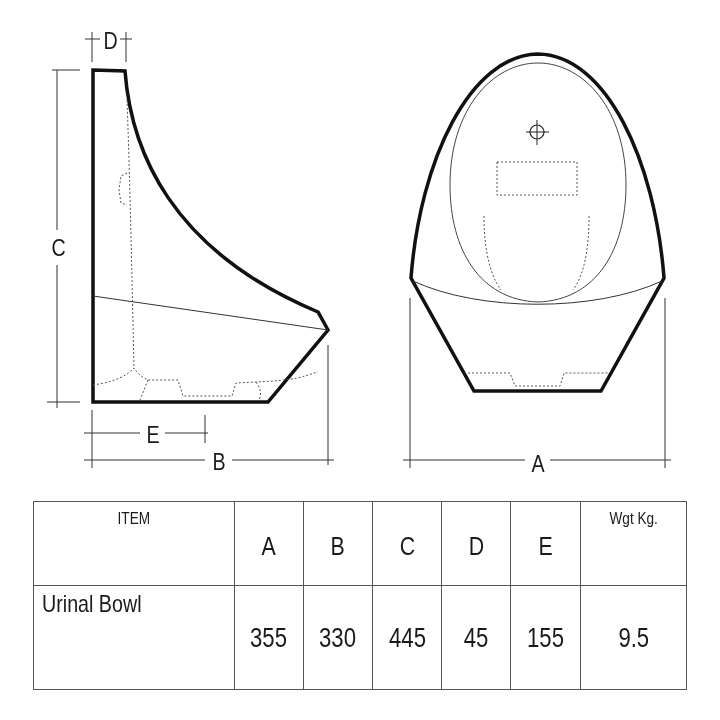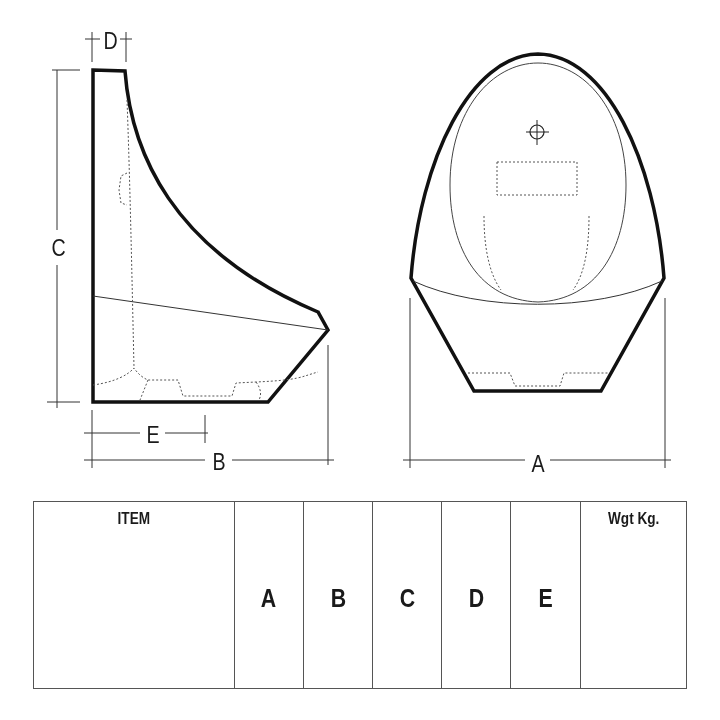--- a/index.html
+++ b/index.html
@@ -4,21 +4,21 @@
   <style>
     html, body { margin: 0; padding: 0; background: #ffffff; }
     body { width: 720px; height: 720px; position: relative; overflow: hidden;
            font-family: "Liberation Sans", "DejaVu Sans", sans-serif; color: #1a1a1a; }
     svg.drawing { position: absolute; left: 0; top: 0; }
     .dimlabel { font-family: "Liberation Sans", sans-serif; font-size: 24px; fill: #1a1a1a;
                 transform-box: fill-box; transform-origin: center; transform: scaleX(0.82); }
     table.spec { position: absolute; left: 33px; top: 501px; width: 654px; height: 188px;
                  border-collapse: collapse; table-layout: fixed; }
     table.spec td { border: 1.5px solid #555; padding: 0; vertical-align: middle; text-align: center;
-                    position: relative; font-weight: bold; }
+                    position: relative; }
     .hdr-row { height: 84px; }
     .val-row { height: 104px; }
     .col-item { width: 200px; }
     .col-dim  { width: 69px; }
     .col-wgt  { width: 106px; }
     .t-small { position: absolute; top: 8px; left: 0; right: 0; text-align: center;
                font-size: 16px; display: inline-block; transform: scaleX(0.85); }
     .t-letter { font-size: 26px; display: inline-block; transform: scaleX(0.82); margin-top: 6px; }
     .t-item { position: absolute; top: 4px; left: 8px; font-size: 24px; display: inline-block;
               transform: scaleX(0.82); transform-origin: left center; white-space: nowrap; }
@@ -124,14 +124,25 @@
         </td>
     <td><span class="t-letter">A</span></td>
     <td><span class="t-letter">B</span></td>
     <td><span class="t-letter">C</span></td>
     <td><span class="t-letter">D</span></td>
     <td><span class="t-letter">E</span></td>
     <td>
           <span class="t-small">Wgt Kg.</span>
         </td>
   </tr>
+  <tr class="val-row">
+    <td>
+          <span class="t-item">Urinal Bowl</span>
+        </td>
+    <td><span class="t-val">355</span></td>
+    <td><span class="t-val">330</span></td>
+    <td><span class="t-val">445</span></td>
+    <td><span class="t-val">45</span></td>
+    <td><span class="t-val">155</span></td>
+    <td><span class="t-val">9.5</span></td>
+  </tr>
 </tbody>
   </table>
 
 </body></html>

